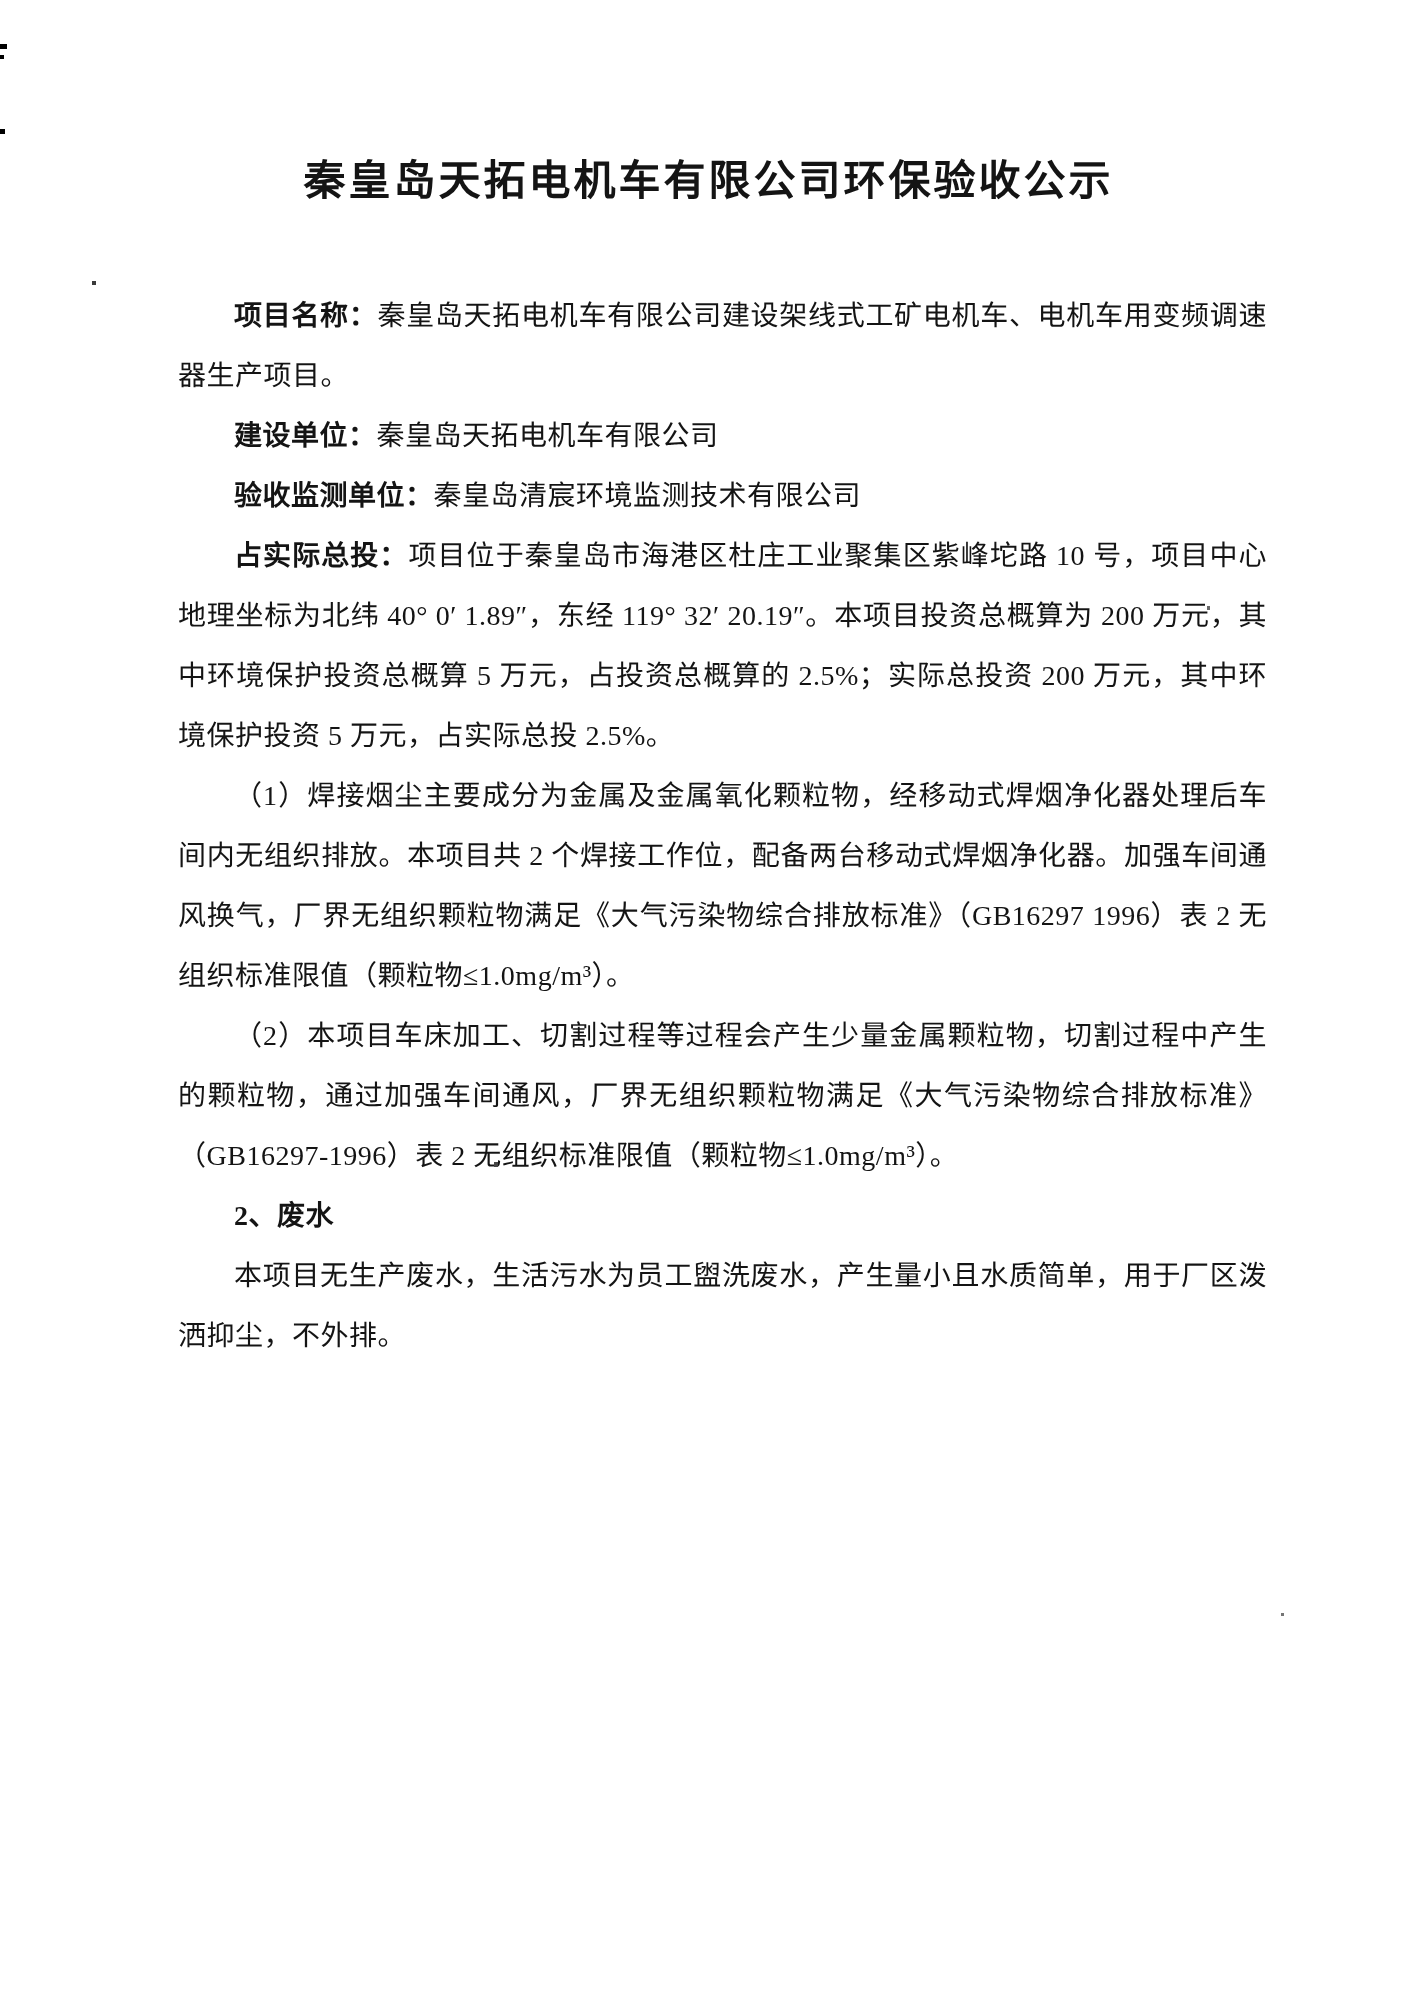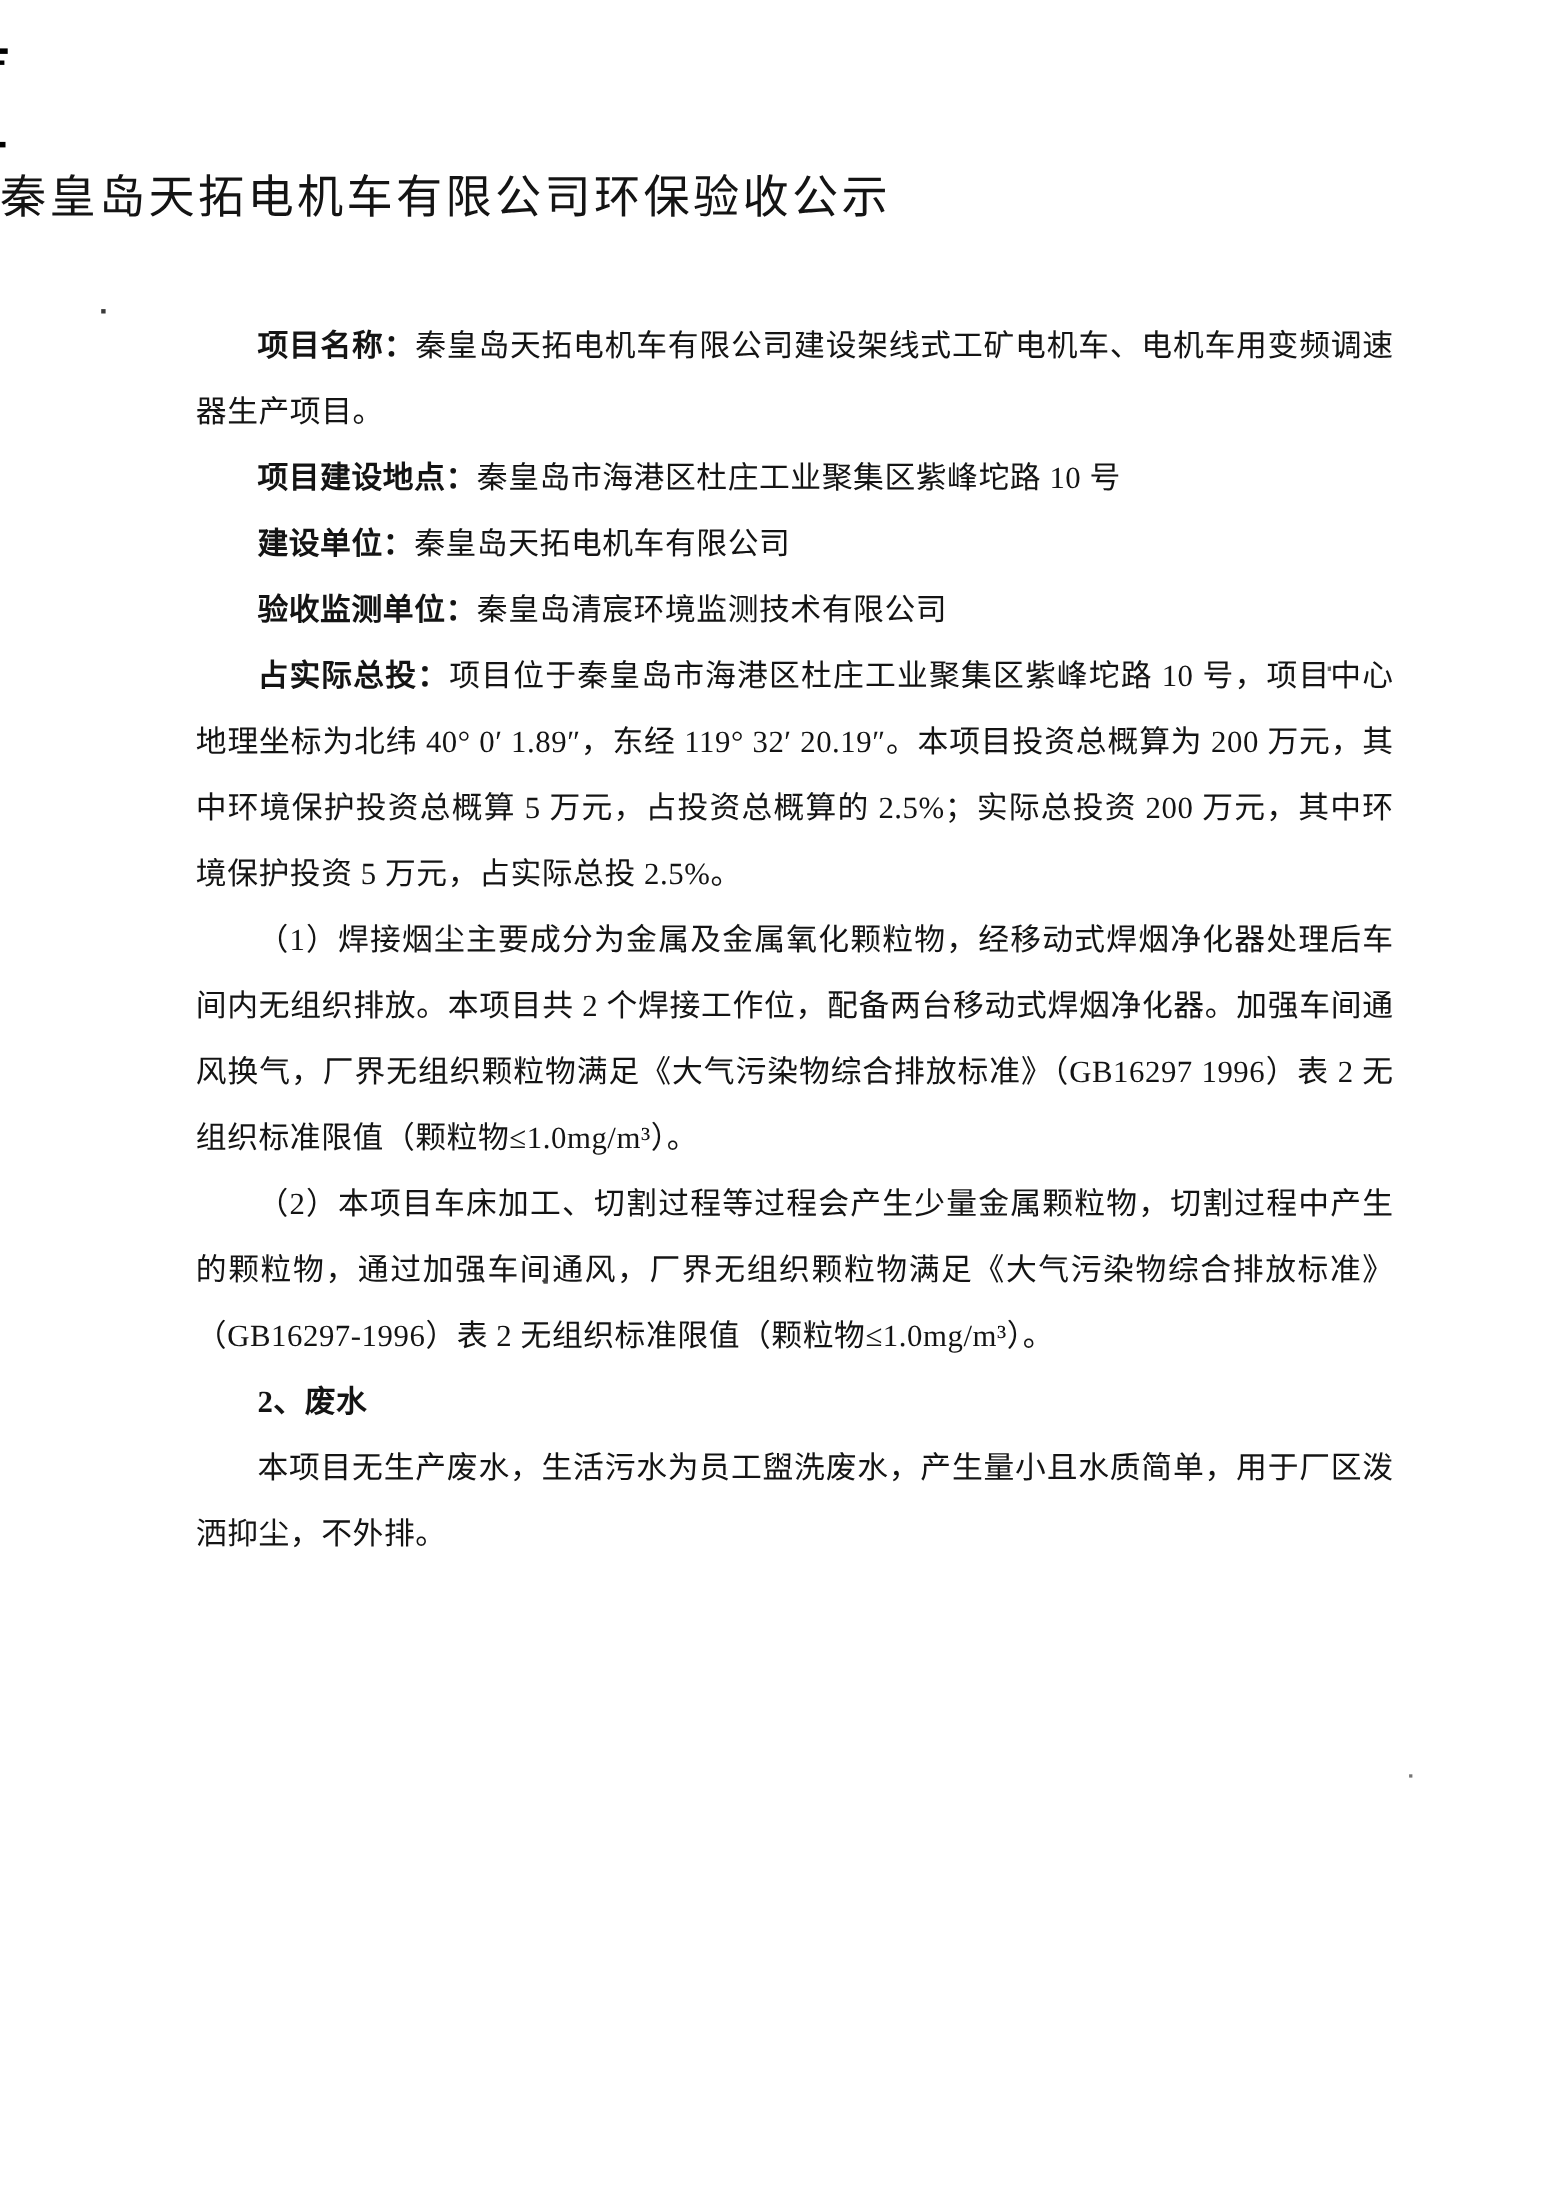--- a/index.html
+++ b/index.html
@@ -13,22 +13,22 @@
     height: 2005px;
     background: #ffffff;
     overflow: hidden;
     font-family: "Liberation Serif", "DejaVu Serif", serif;
     color: #141414;
   }
   .doc-title {
     margin: 148px 0 72px 0;
     font-size: 42px;
     line-height: 66px;
-    font-weight: 400;
-    text-align: left;
+    font-weight: 700;
+    text-align: center;
     letter-spacing: 3px;
     white-space: nowrap;
   }
   .doc-body {
     margin: 0 150px 0 178px;
     font-size: 28px;
     line-height: 60px;
     text-align: justify;
     text-justify: inter-ideograph;
     letter-spacing: 0.5px;
@@ -57,21 +57,20 @@
   <div class="artifact" style="left:0; top:129px; width:5px; height:5px;"></div>
   <div class="artifact" style="left:92px; top:281px; width:4px; height:4px; background:#3a3a3a;"></div>
   <div class="artifact" style="left:1207px; top:606px; width:3px; height:4px; background:#6a6a6a;"></div>
   <div class="artifact" style="left:494px; top:1162px; width:4px; height:5px; background:#454545;"></div>
   <div class="artifact" style="left:1281px; top:1613px; width:3px; height:3px; background:#757575;"></div>
 
   <h1 class="doc-title">秦皇岛天拓电机车有限公司环保验收公示</h1>
 
   <main class="doc-body">
       <p><span class="b">项目名称：</span><span>秦皇岛天拓电机车有限公司建设架线式工矿电机车、电机车用变频调速器生产项目。</span></p>
-      <p><span class="b">项目建设地点：</span><span>秦皇岛市海港区杜庄工业聚集区紫峰坨路 10 号</span></p>
       <p><span class="b">建设单位：</span><span>秦皇岛天拓电机车有限公司</span></p>
       <p><span class="b">验收监测单位：</span><span>秦皇岛清宸环境监测技术有限公司</span></p>
       <p><span class="b">占实际总投：</span><span>项目位于秦皇岛市海港区杜庄工业聚集区紫峰坨路 10 号，项目中心地理坐标为北纬 40° 0′ 1.89″，东经 119° 32′ 20.19″。本项目投资总概算为 200 万元，其中环境保护投资总概算 5 万元，占投资总概算的 2.5%；实际总投资 200 万元，其中环境保护投资 5 万元，占实际总投 2.5%。</span></p>
       <p><span>（1）焊接烟尘主要成分为金属及金属氧化颗粒物，经移动式焊烟净化器处理后车间内无组织排放。本项目共 2 个焊接工作位，配备两台移动式焊烟净化器。加强车间通风换气，厂界无组织颗粒物满足《大气污染物综合排放标准》（GB16297 1996）表 2 无组织标准限值（颗粒物≤1.0mg/m³）。</span></p>
       <p><span>（2）本项目车床加工、切割过程等过程会产生少量金属颗粒物，切割过程中产生的颗粒物，通过加强车间通风，厂界无组织颗粒物满足《大气污染物综合排放标准》（GB16297-1996）表 2 无组织标准限值（颗粒物≤1.0mg/m³）。</span></p>
       <p><span class="b">2、废水</span></p>
       <p><span>本项目无生产废水，生活污水为员工盥洗废水，产生量小且水质简单，用于厂区泼洒抑尘，不外排。</span></p>
     </main>
 
 </div>

